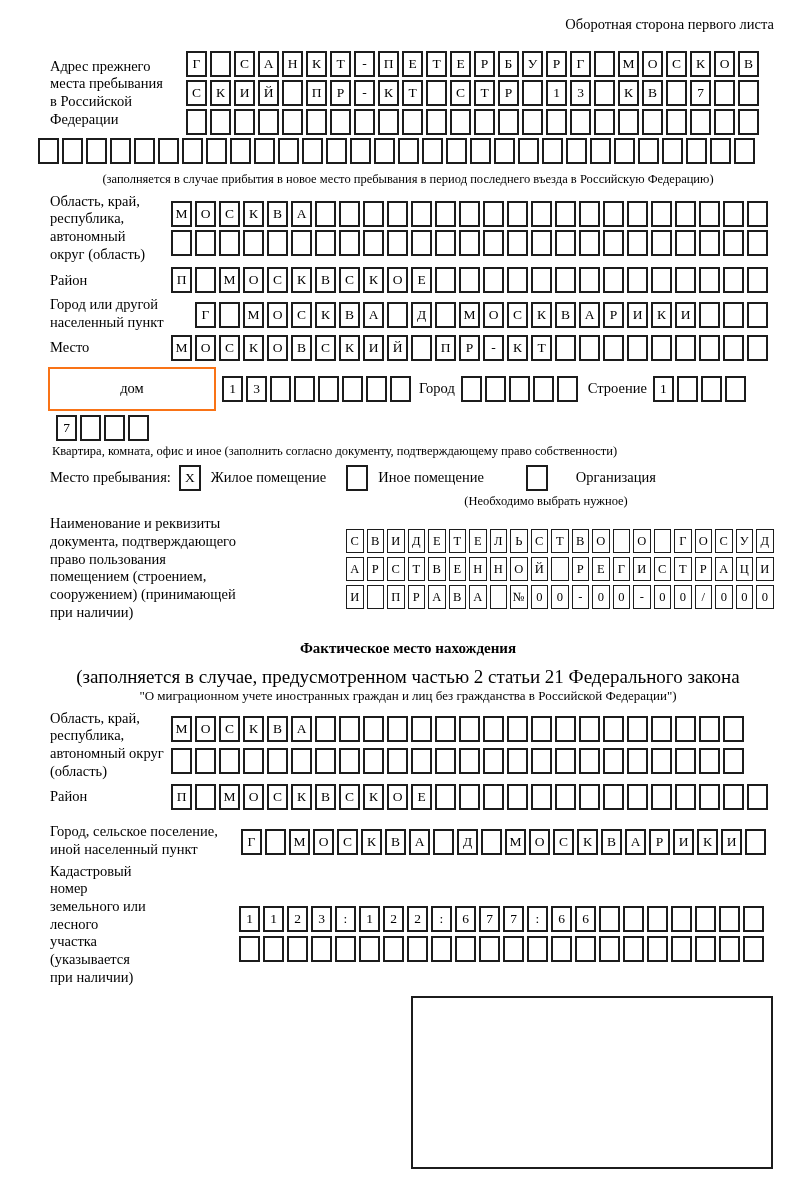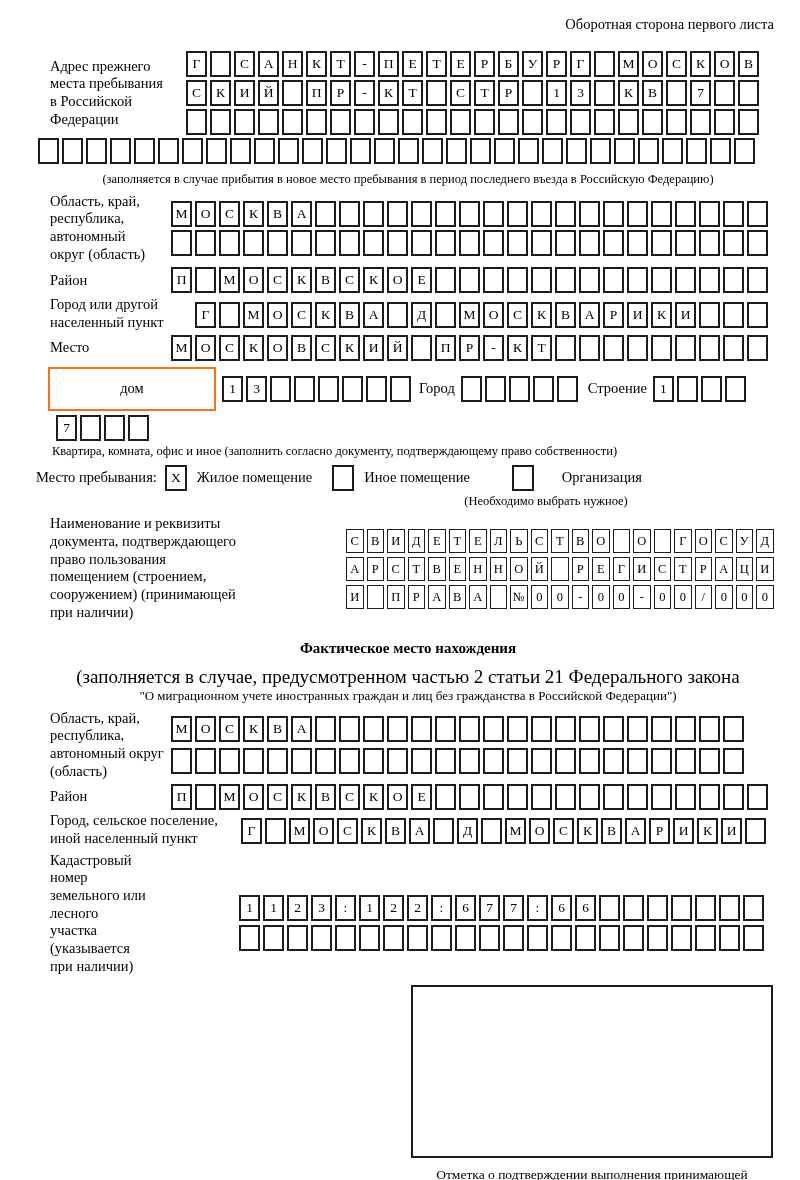--- a/index.html
+++ b/index.html
@@ -346,21 +346,21 @@
   <div class="row vcenter" style="margin-top:4px;margin-left:14px">
     <div class="cells" style="margin-left:6px">
         <span class="cell">7</span>
         <span class="cell"></span>
         <span class="cell"></span>
         <span class="cell"></span>
       </div>
   </div>
   <div class="fieldcap" style="margin-top:3px">Квартира, комната, офис и иное (заполнить согласно документу, подтверждающему право собственности)</div>
 
-  <div class="row vcenter" style="margin-top:6px;">
+  <div class="row vcenter" style="margin-top:6px;margin-left:14px">
     <div class="lbl">Место пребывания:</div>
     <span class="cell" style="width:22px;margin-left:8px">X</span>
     <div class="lbl" style="margin-left:10px">Жилое помещение</div>
     <span class="cell" style="width:22px;margin-left:20px"></span>
     <div class="lbl" style="margin-left:10px">Иное помещение</div>
     <span class="cell" style="width:22px;margin-left:42px"></span>
     <div class="lbl" style="margin-left:28px">Организация</div>
   </div>
   <div class="caption" style="width:400px;margin:3px 0 0 310px">(Необходимо выбрать нужное)</div>
 
@@ -533,21 +533,21 @@
         <span class="cell"></span>
         <span class="cell"></span>
         <span class="cell"></span>
         <span class="cell"></span>
         <span class="cell"></span>
         <span class="cell"></span>
         <span class="cell"></span>
       </div>
   </div>
 
-  <div class="row" style="margin-top:2px">
+  <div class="row" style="margin-top:13px">
     <div class="lbl lbl-col pre" style="width:205px">Город, сельское поселение,
 иной населенный пункт</div>
     <div class="cells" style="margin-top:2px">
         <span class="cell">Г</span>
         <span class="cell"></span>
         <span class="cell">М</span>
         <span class="cell">О</span>
         <span class="cell">С</span>
         <span class="cell">К</span>
         <span class="cell">В</span>

